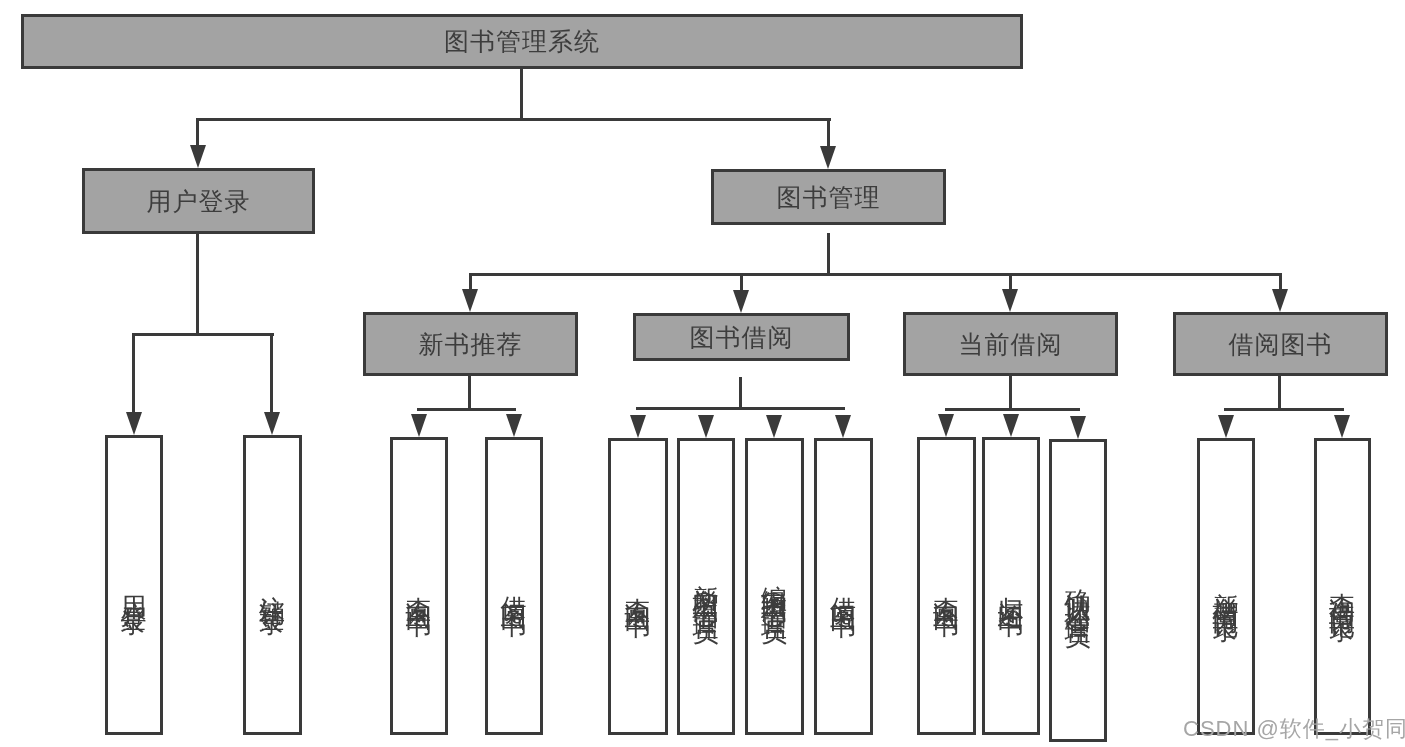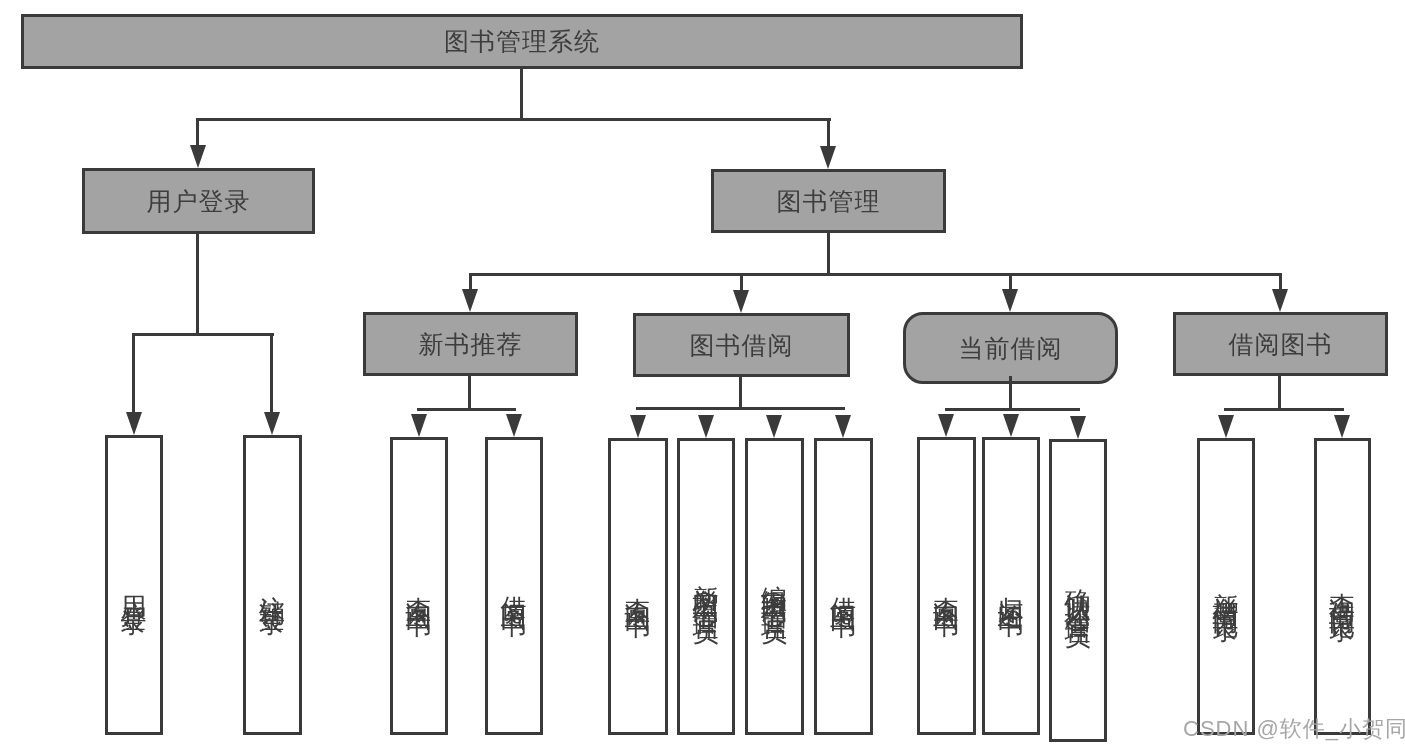--- a/index.html
+++ b/index.html
@@ -77,43 +77,43 @@
   <div class="node" style="left:21px;top:14px;width:1002px;height:55px;">图书管理系统</div>
 
   <div class="vline" style="left:520px;top:69px;height:51px;"></div>
   <div class="hline" style="left:196px;top:118px;width:635px;"></div>
   <div class="vline" style="left:196px;top:121px;height:26px;"></div>
   <div class="arrow" style="left:190px;top:145px;"></div>
   <div class="vline" style="left:827px;top:121px;height:26px;"></div>
   <div class="arrow" style="left:820px;top:146px;"></div>
 
   <div class="node" style="left:82px;top:168px;width:233px;height:66px;">用户登录</div>
-  <div class="node" style="left:711px;top:169px;width:235px;height:64px;">图书管理</div>
+  <div class="node" style="left:711px;top:169px;width:235px;height:56px;">图书管理</div>
 
   <div class="vline" style="left:196px;top:234px;height:101px;"></div>
   <div class="hline" style="left:132px;top:333px;width:142px;"></div>
   <div class="vline" style="left:132px;top:336px;height:78px;"></div>
   <div class="arrow" style="left:126px;top:412px;"></div>
   <div class="vline" style="left:270px;top:336px;height:78px;"></div>
   <div class="arrow" style="left:264px;top:412px;"></div>
 
   <div class="vline" style="left:827px;top:233px;height:42px;"></div>
   <div class="hline" style="left:469px;top:273px;width:813px;"></div>
   <div class="vline" style="left:469px;top:276px;height:16px;"></div>
   <div class="arrow" style="left:462px;top:289px;"></div>
   <div class="vline" style="left:740px;top:276px;height:16px;"></div>
   <div class="arrow" style="left:733px;top:290px;"></div>
   <div class="vline" style="left:1009px;top:276px;height:16px;"></div>
   <div class="arrow" style="left:1002px;top:289px;"></div>
   <div class="vline" style="left:1279px;top:276px;height:16px;"></div>
   <div class="arrow" style="left:1272px;top:289px;"></div>
 
   <div class="node" style="left:363px;top:312px;width:215px;height:64px;">新书推荐</div>
-  <div class="node" style="left:633px;top:313px;width:217px;height:64px;font-family:Liberation Mono, monospace;">图书借阅</div>
-  <div class="node" style="left:903px;top:312px;width:215px;height:72px;border-radius:20px;">当前借阅</div>
+  <div class="node" style="left:633px;top:313px;width:217px;height:48px;font-family:Liberation Mono, monospace;">图书借阅</div>
+  <div class="node" style="left:903px;top:312px;width:215px;height:64px;">当前借阅</div>
   <div class="node" style="left:1173px;top:312px;width:215px;height:64px;">借阅图书</div>
 
   <div class="vline" style="left:468px;top:376px;height:34px;"></div>
   <div class="hline" style="left:417px;top:408px;width:99px;"></div>
   <div class="arrow" style="left:411px;top:414px;"></div>
   <div class="arrow" style="left:506px;top:414px;"></div>
 
   <div class="vline" style="left:739px;top:377px;height:33px;"></div>
   <div class="hline" style="left:636px;top:407px;width:209px;"></div>
   <div class="arrow" style="left:630px;top:415px;"></div>

